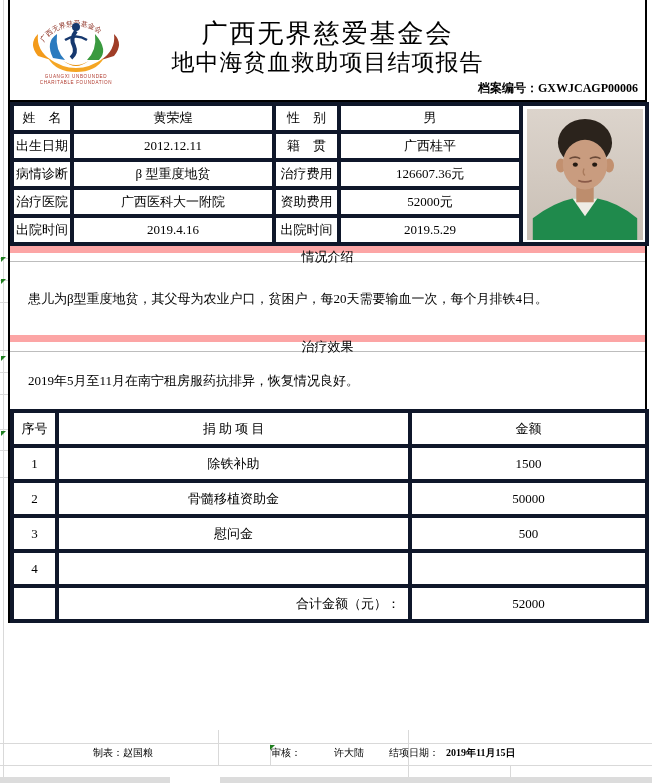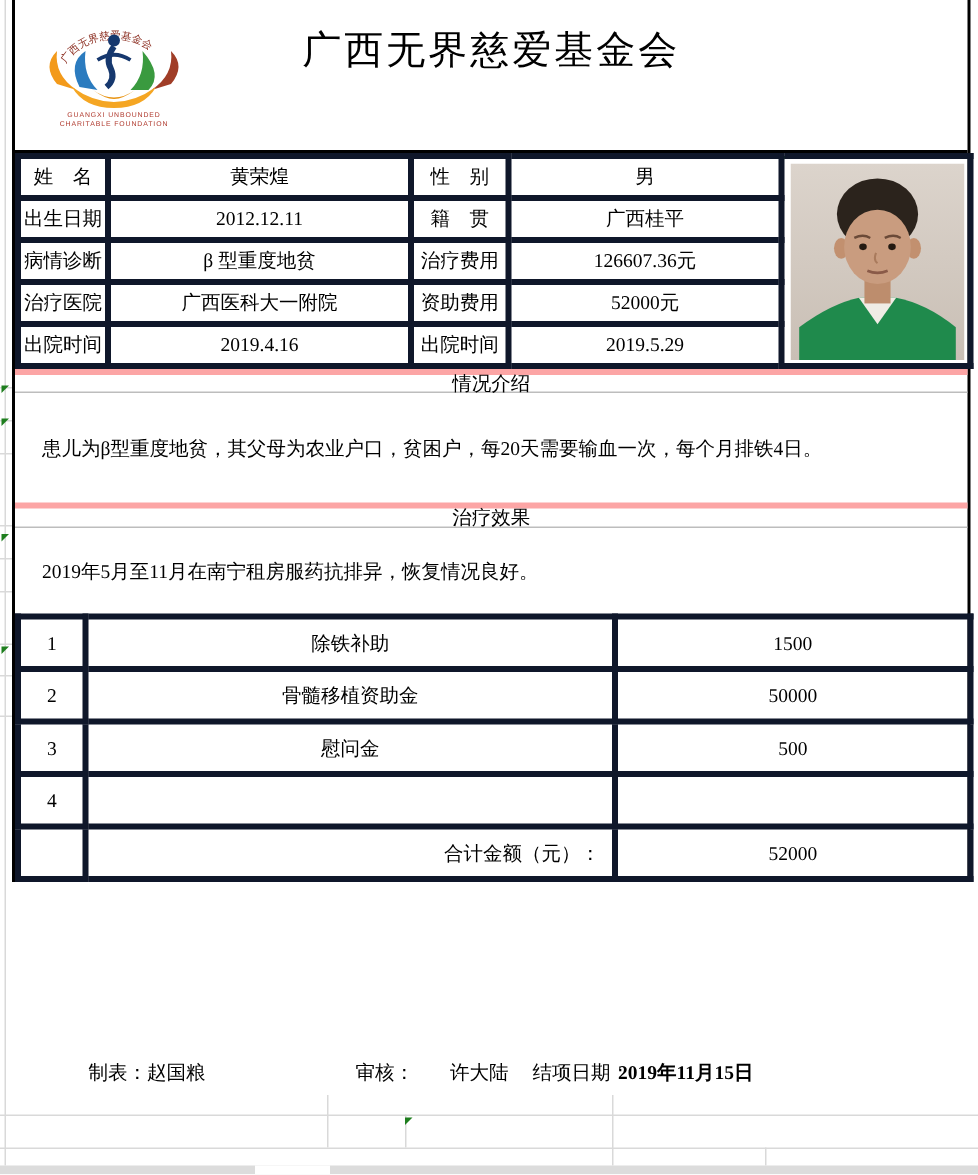--- a/index.html
+++ b/index.html
@@ -14,28 +14,28 @@
   .hdr{position:relative;height:102px;box-sizing:border-box;border-bottom:2px solid #000;}
   .hdr .title{position:absolute;left:0;right:0;top:16px;text-align:center;font-size:26px;letter-spacing:2px;}
   .hdr .subtitle{position:absolute;left:0;right:0;top:47px;text-align:center;font-size:23px;letter-spacing:1px;}
   .hdr .archive{position:absolute;right:7px;top:80px;font-size:12px;font-weight:bold;}
   .hdr .logo{position:absolute;left:14px;top:8px;}
   table{border-collapse:collapse;table-layout:fixed;width:635px;}
   td{border:4px solid #0f172a;text-align:center;font-size:13px;padding:0;overflow:hidden;}
   .info tr{height:28px;}
   .photo-cell{position:relative;padding:0;}
   .photo-wrap{position:absolute;left:4px;top:3px;right:2px;bottom:2px;}
-  .sec-title{box-sizing:border-box;border-top:4px solid #fca5a5;border-bottom:1px solid #bdbdbd;
+  .sec-title{box-sizing:border-box;border-top:7px solid #fca5a5;border-bottom:1px solid #bdbdbd;
              text-align:center;font-size:13px;display:flex;align-items:center;justify-content:center;}
   .sec-text{box-sizing:border-box;display:flex;align-items:center;padding-left:18px;font-size:13px;}
   .don tr{height:35px;}
   .don .tbl-title{font-weight:bold;font-size:15px;letter-spacing:1px;}
   .don .total-label{text-align:right;padding-right:8px;}
   
-  .ftext{position:absolute;top:706px;font-size:13px;white-space:nowrap;}
+  .ftext{position:absolute;top:746px;font-size:10px;white-space:nowrap;margin-left:34px;}
   .strip{position:absolute;left:0;top:777px;width:652px;height:6px;background:#dcdcdc;}
   .strip-gap{position:absolute;left:170px;top:777px;width:50px;height:6px;background:#ffffff;}
 </style>
 </head>
 <body>
 
 <div class="stage">
 
   <div class="vgrid" style="left:3px;top:0;width:1px;height:777px;"></div>
   <div class="hgrid" style="left:0;top:258px;width:8px;height:1px;"></div>
@@ -72,20 +72,22 @@
         <path d="M14,48 Q4,36 14,26 Q12,42 27,52 Z" fill="#f39a1a"></path>
         <path d="M29,50 Q21,34 33,26 Q31,42 41,52 Z" fill="#2b7bbf"></path>
         <path d="M75,52 Q85,42 71,26 Q73,42 63,52 Z" fill="#3a9a3f"></path>
         <path d="M90,48 Q100,36 90,26 Q92,42 77,52 Z" fill="#a03d27"></path>
         <path d="M24,50 Q52,70 80,50 Q72,64 52,64 Q32,64 24,50 Z" fill="#f5a623"></path>
         <path d="M38,52 Q52,62 66,52 Q58,58 52,58 Q46,58 38,52 Z" fill="#e8920e"></path>
         <text x="52" y="70" text-anchor="middle" font-size="4.6" fill="#b03a2e" letter-spacing="0.6" font-family="Liberation Sans, sans-serif">GUANGXI UNBOUNDED</text>
         <text x="52" y="76" text-anchor="middle" font-size="4.6" fill="#b03a2e" letter-spacing="0.6" font-family="Liberation Sans, sans-serif">CHARITABLE FOUNDATION</text>
       </svg>
       <div class="title">广西无界慈爱基金会</div>
+      <div class="subtitle">地中海贫血救助项目结项报告</div>
+      <div class="archive">档案编号：GXWJCAGP00006</div>
     </div>
 
     <table class="info">
       <colgroup>
           <col style="width:60px">
           <col style="width:202px">
           <col style="width:65px">
           <col style="width:182px">
           <col style="width:126px">
         </colgroup>
@@ -162,20 +164,25 @@
     <div class="sec-text" style="height:57px;">2019年5月至11月在南宁租房服药抗排异，恢复情况良好。</div>
 
     <table class="don">
       <colgroup>
           <col style="width:45px">
           <col style="width:353px">
           <col style="width:237px">
         </colgroup>
       <tbody>
       <tr>
+        <td>序号</td>
+        <td>捐 助 项 目</td>
+        <td>金额</td>
+      </tr>
+      <tr>
         <td>1</td>
         <td>除铁补助</td>
         <td>1500</td>
       </tr>
       <tr>
         <td>2</td>
         <td>骨髓移植资助金</td>
         <td>50000</td>
       </tr>
       <tr>

